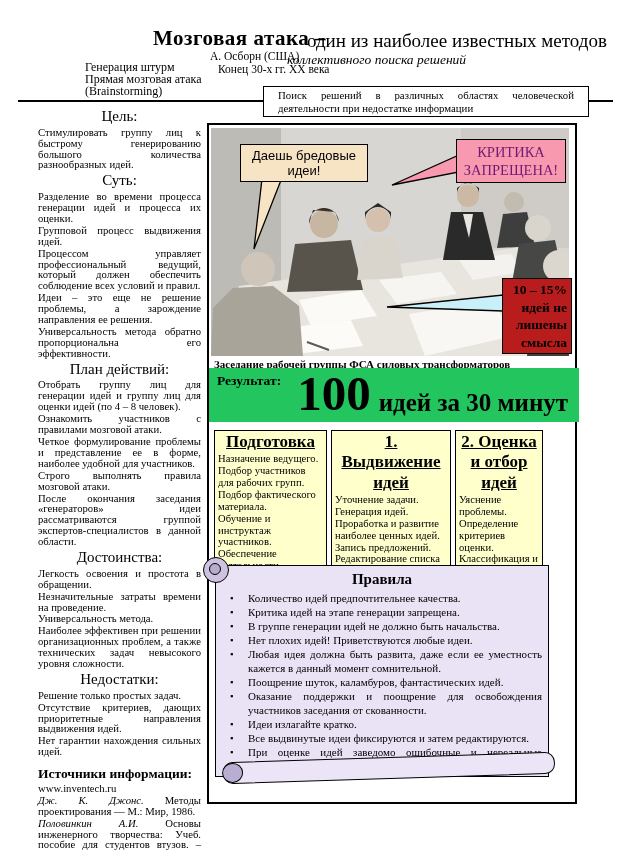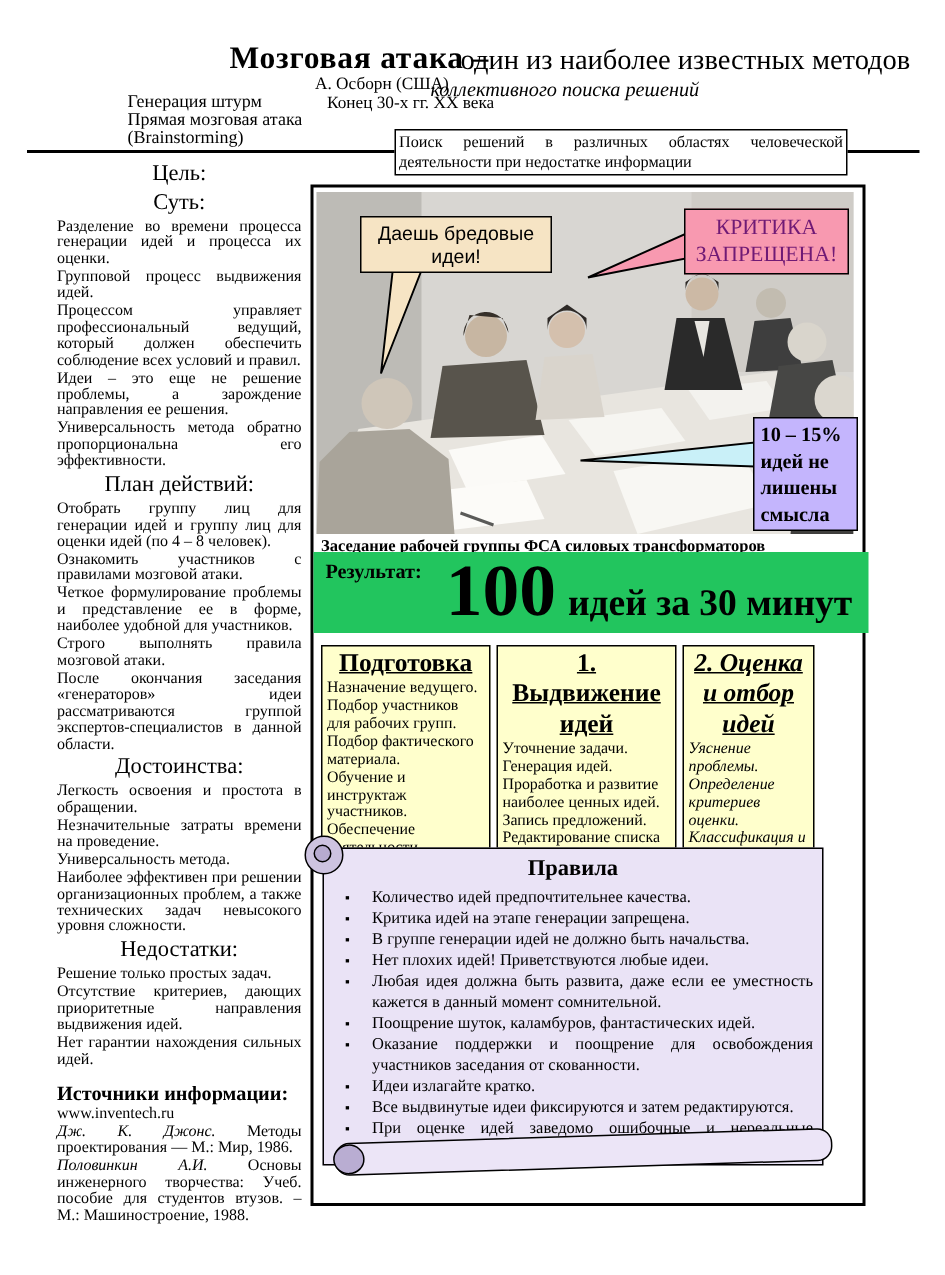--- a/index.html
+++ b/index.html
@@ -9,21 +9,21 @@
 
   
   .doc-title{left:153px;top:26px;font-size:21px;font-weight:bold;letter-spacing:.5px;}
   .doc-sub1{left:307px;top:30px;font-size:19px;font-weight:500;}
   .doc-sub2{left:287px;top:52px;font-size:13.5px;font-style:italic;font-weight:500;}
   .doc-author{left:210px;top:50px;font-size:11.5px;}
   .doc-period{left:218px;top:63px;font-size:11.5px;}
   .synonyms{left:85px;top:61px;font-size:12px;line-height:12px;}
   .hr-top{left:18px;top:100px;width:595px;height:2px;background:#000;}
   .scope-box{left:263px;top:86px;width:296px;border:1px solid #000;background:#fff;
-             padding:2px 2px;font-size:10.8px;line-height:1.18;text-align:justify;z-index:3;}
+             padding:2px 14px;font-size:10.8px;line-height:1.18;text-align:justify;z-index:3;}
 
   
   .left-col{left:38px;top:106px;width:163px;font-size:10.7px;line-height:1.02;text-align:justify;}
   .left-col p{margin:0 0 1px 0;}
   .h-c{text-align:center;font-weight:normal;font-size:15px;line-height:1.05;margin:3px 0 2px 0;}
   .h-src{font-weight:bold;font-size:13.5px;margin:10px 0 2px 0;text-align:left;}
   .ref i{font-style:italic;}
 
   
   .panel{left:207px;top:123px;width:366px;height:677px;border:2px solid #000;background:#fff;}
@@ -33,36 +33,36 @@
   .photo svg{display:block;width:100%;height:100%;}
 
   .tails{left:0;top:0;width:366px;height:240px;z-index:4;pointer-events:none;}
 
   .bubble{z-index:5;border:1.5px solid #000;box-sizing:border-box;}
   .bubble-idea{left:31px;top:19px;width:128px;background:#f6e4c4;
                font-family:"Liberation Sans","DejaVu Sans",sans-serif;
                font-size:13px;padding:3px 5px;text-align:center;}
   .bubble-critic{left:247px;top:14px;width:110px;background:#f899b0;color:#701a75;
                  font-size:14.5px;text-align:center;padding:3px 2px;line-height:1.25;}
-  .bubble-percent{left:293px;top:153px;width:70px;background:#c4b5fd;
-                  font-size:13.5px;font-weight:bold;padding:2px 4px;line-height:1.3;}
+  .bubble-percent{left:293px;top:153px;width:70px;background:#b91c1c;
+                  font-size:13.5px;font-weight:bold;padding:2px 4px;line-height:1.3;text-align:right;}
 
   .photo-caption{left:5px;top:233px;width:356px;font-size:11px;font-weight:bold;}
 
   
   .result{left:0px;top:243px;width:362px;height:54px;background:#22c55e;display:flex;padding-left:8px;}
   .result-label{font-size:13.5px;font-weight:bold;margin-top:5px;}
   .result-number{font-size:49px;font-weight:bold;line-height:52px;margin-left:16px;}
   .result-suffix{font-size:25px;font-weight:bold;align-self:flex-end;margin:0 0 5px 8px;}
 
   
   .stages{left:5px;top:305px;width:352px;height:136px;display:flex;gap:4px;}
   .stage{border:1px solid #000;background:#ffffcc;box-sizing:border-box;padding:1px 3px;
          font-size:10.6px;line-height:1.12;}
-  .stage-1{width:113px;} .stage-2{width:120px;} .stage-3{width:88px;font-style:italic;}
+  .stage-1{width:113px;} .stage-2{width:120px;} .stage-3{width:88px;}
   .stage-title{text-align:center;font-weight:bold;font-size:17px;line-height:1.2;
                text-decoration:underline;margin-bottom:1px;}
   .stage-item{margin:0;}
 
   
   .rules{left:6px;top:440px;width:334px;height:212px;background:#eae3f6;border:1.3px solid #000;
          box-sizing:border-box;z-index:2;}
   .rules-title{text-align:center;font-weight:bold;font-size:15px;margin-top:5px;}
   .rules-list{margin:3px 6px 0 0;}
   .rule-item{position:relative;padding-left:32px;font-size:11px;line-height:14px;text-align:justify;}
@@ -89,20 +89,21 @@
   <div class="abs synonyms">
     <div>Генерация штурм</div>
     <div>Прямая мозговая атака</div>
     <div>(Brainstorming)</div>
   </div>
   <div class="abs hr-top"></div>
   <div class="abs scope-box">Поиск решений в различных областях человеческой деятельности при недостатке информации</div>
 
   <div class="abs left-col">
     <div class="h-c">Цель:</div>
+    <p>Стимулировать группу лиц к быстрому генерированию большого количества разнообразных идей.</p>
 
     <div class="h-c">Суть:</div>
     <p>Разделение во времени процесса генерации идей и процесса их оценки.</p>
     <p>Групповой процесс выдвижения идей.</p>
     <p>Процессом управляет профессиональный ведущий, который должен обеспечить соблюдение всех условий и правил.</p>
     <p>Идеи – это еще не решение проблемы, а зарождение направления ее решения.</p>
     <p>Универсальность метода обратно пропорциональна его эффективности.</p>
 
     <div class="h-c">План действий:</div>
     <p>Отобрать группу лиц для генерации идей и группу лиц для оценки идей (по 4 – 8 человек).</p>

